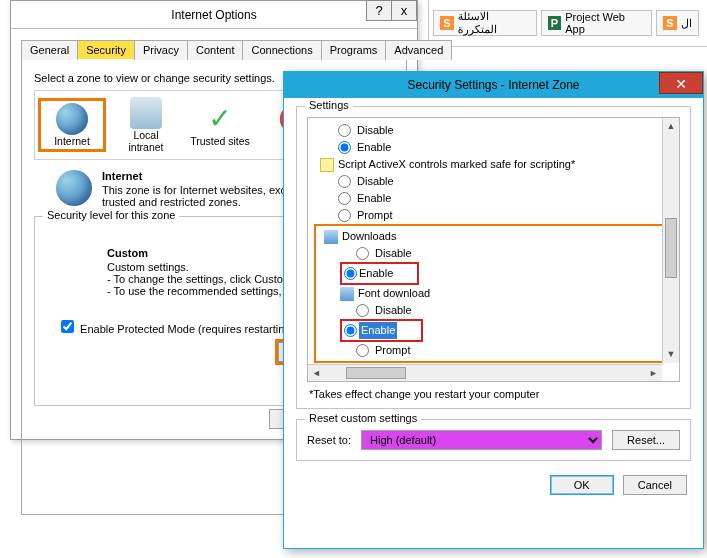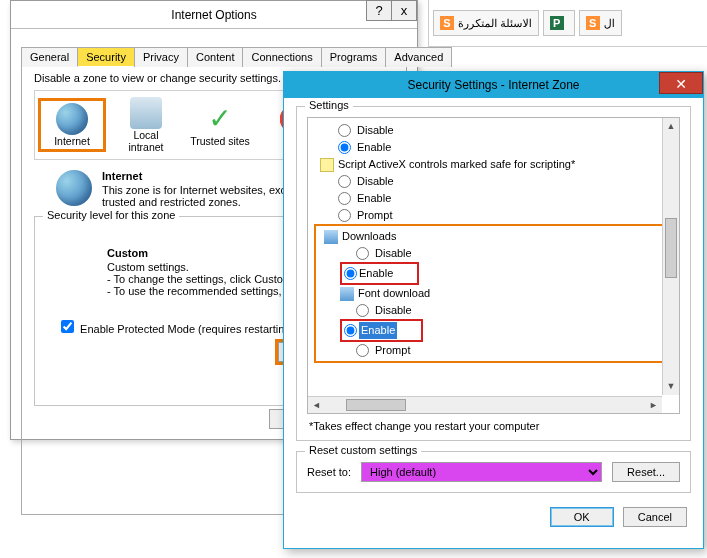--- a/index.html
+++ b/index.html
@@ -11,21 +11,21 @@
   .sp-orange { background: #ff8f32; color: #fff; text-align: center; font-weight: bold; line-height: 14px; }
 
   
   .io-window { position: absolute; left: 10px; top: 0; width: 408px; height: 440px; border: 1px solid #9a9a9a; background: #fff; box-shadow: 2px 2px 6px rgba(0,0,0,0.2); }
   .io-titlebar { height: 28px; border-bottom: 1px solid #bbb; display: flex; align-items: center; justify-content: center; position: relative; }
   .io-titlebar .title { font-size: 12px; }
   .io-titlebar .winbtn { position: absolute; right: 0; top: -1px; display: flex; }
   .winbtn button { width: 26px; height: 21px; border: 1px solid #888; background: #f0f0f0; margin-left: -1px; font-size: 13px; line-height: 18px; text-align: center; }
   .io-body { padding: 10px 10px 0 10px; }
   .tabs { display: flex; border-bottom: 1px solid #aaa; }
-  .tabs .tab { padding: 3px 8px; border: 1px solid #aaa; border-bottom: none; background: #f4f4f4; margin-right: -1px; position: relative; top: 8px; }
+  .tabs .tab { padding: 3px 8px; border: 1px solid #aaa; border-bottom: none; background: #f4f4f4; margin-right: -1px; position: relative; top: 1px; }
   .tabs .tab.active { background: #fde047; border-bottom: 1px solid #fff; }
   .io-panel { border: 1px solid #aaa; border-top: none; padding: 12px 12px 8px 12px; height: 455px; }
   .zone-text { margin-bottom: 6px; }
   .zones { border: 1px solid #d0d0d0; height: 70px; display: flex; align-items: center; padding: 4px 6px; gap: 12px; }
   .zone { display: flex; flex-direction: column; align-items: center; width: 62px; }
   .zone .zicon { width: 32px; height: 32px; }
   .zone .zlabel { text-align: center; font-size: 10.5px; }
   .zone.outline { outline: 3px solid #ec7a08; padding: 2px; }
   .globe { border-radius: 50%; background: radial-gradient(circle at 30% 30%, #9ad3e8, #2a6eb5); box-shadow: inset -4px -4px 6px rgba(0,0,0,0.2); }
   .check { color: #3cb54a; font-size: 28px; text-align: center; line-height: 32px; }
@@ -46,21 +46,21 @@
   .io-bottom { position: absolute; bottom: 10px; right: 12px; display: flex; gap: 8px; }
 
   
   .ss-window { position: absolute; left: 283px; top: 71px; width: 421px; height: 478px; border: 1px solid #22a8d8; background: #fff; box-shadow: 3px 3px 10px rgba(0,0,0,0.3); }
   .ss-titlebar { height: 26px; background: #22a8d8; color: #000; display: flex; align-items: center; justify-content: center; position: relative; }
   .ss-titlebar .title { font-size: 12px; }
   .ss-titlebar .close { position: absolute; right: 0; top: 0; width: 44px; height: 22px; background: #c84031; color: #fff; text-align: center; line-height: 22px; font-size: 14px; border: 1px solid #8a2a22; }
   .ss-body { padding: 8px 12px; }
   .ss-fieldset { border: 1px solid #c4c4c4; padding: 10px 10px 6px 10px; position: relative; }
   .ss-fieldset .legend { position: absolute; top: -8px; left: 8px; background: #fff; padding: 0 4px; }
-  .treebox { border: 1px solid #b5b5b5; background: #fff; height: 297px; position: relative; padding: 4px 6px; overflow: hidden; }
+  .treebox { border: 1px solid #b5b5b5; background: #fff; height: 265px; position: relative; padding: 4px 6px; overflow: hidden; }
   .tree ul { list-style: none; margin: 0; padding-left: 18px; }
   .tree > ul { padding-left: 6px; }
   .tree li { line-height: 17px; display: flex; align-items: center; gap: 4px; }
   .tree li .node-icon { width: 14px; height: 14px; flex-shrink: 0; }
   .tree input[type=radio] { margin: 0 2px 0 0; }
   .hl-orange-box { border: 2px solid #ec7a08; padding: 2px 2px 2px 2px; margin: 0 0; }
   .hl-red-box { border: 2px solid #d62020; display: inline-flex; align-items: center; padding: 1px 24px 1px 2px; margin-left: 16px; }
   .selected-text { background: #2f7fd6; color: #fff; padding: 0 2px; }
   .scroll-v { position: absolute; right: 0; top: 0; bottom: 18px; width: 17px; background: #efefef; border-left: 1px solid #ccc; }
   .scroll-v .thumb { position: absolute; left: 2px; right: 2px; top: 100px; height: 60px; background: #cfcfcf; border: 1px solid #a0a0a0; }
@@ -83,20 +83,21 @@
 </head>
 <body>
 
 <div class="topbar">
   <div class="tab-browser">
     <span class="ico sp-orange">S</span>
     <span>الاسئلة المتكررة</span>
   </div>
   <div class="tab-browser">
     <span class="ico sp-green">P</span>
+    <span>Project Web App</span>
   </div>
   <div class="tab-browser">
     <span class="ico sp-orange">S</span>
     <span>ال</span>
   </div>
 </div>
 
 <div class="io-window">
   <div class="io-titlebar">
     <span class="title">Internet Options</span>
@@ -109,21 +110,21 @@
     <div class="tabs">
       <div class="tab">General</div>
       <div class="tab active">Security</div>
       <div class="tab">Privacy</div>
       <div class="tab">Content</div>
       <div class="tab">Connections</div>
       <div class="tab">Programs</div>
       <div class="tab">Advanced</div>
     </div>
     <div class="io-panel">
-      <div class="zone-text">Disable a zone to view or change security settings.</div>
+      <div class="zone-text">Select a zone to view or change security settings.</div>
       <div class="zones">
         <div class="zone outline">
           <div class="zicon globe"></div>
           <div class="zlabel">Internet</div>
         </div>
         <div class="zone">
           <div class="zicon screens"></div>
           <div class="zlabel">Local intranet</div>
         </div>
         <div class="zone">

